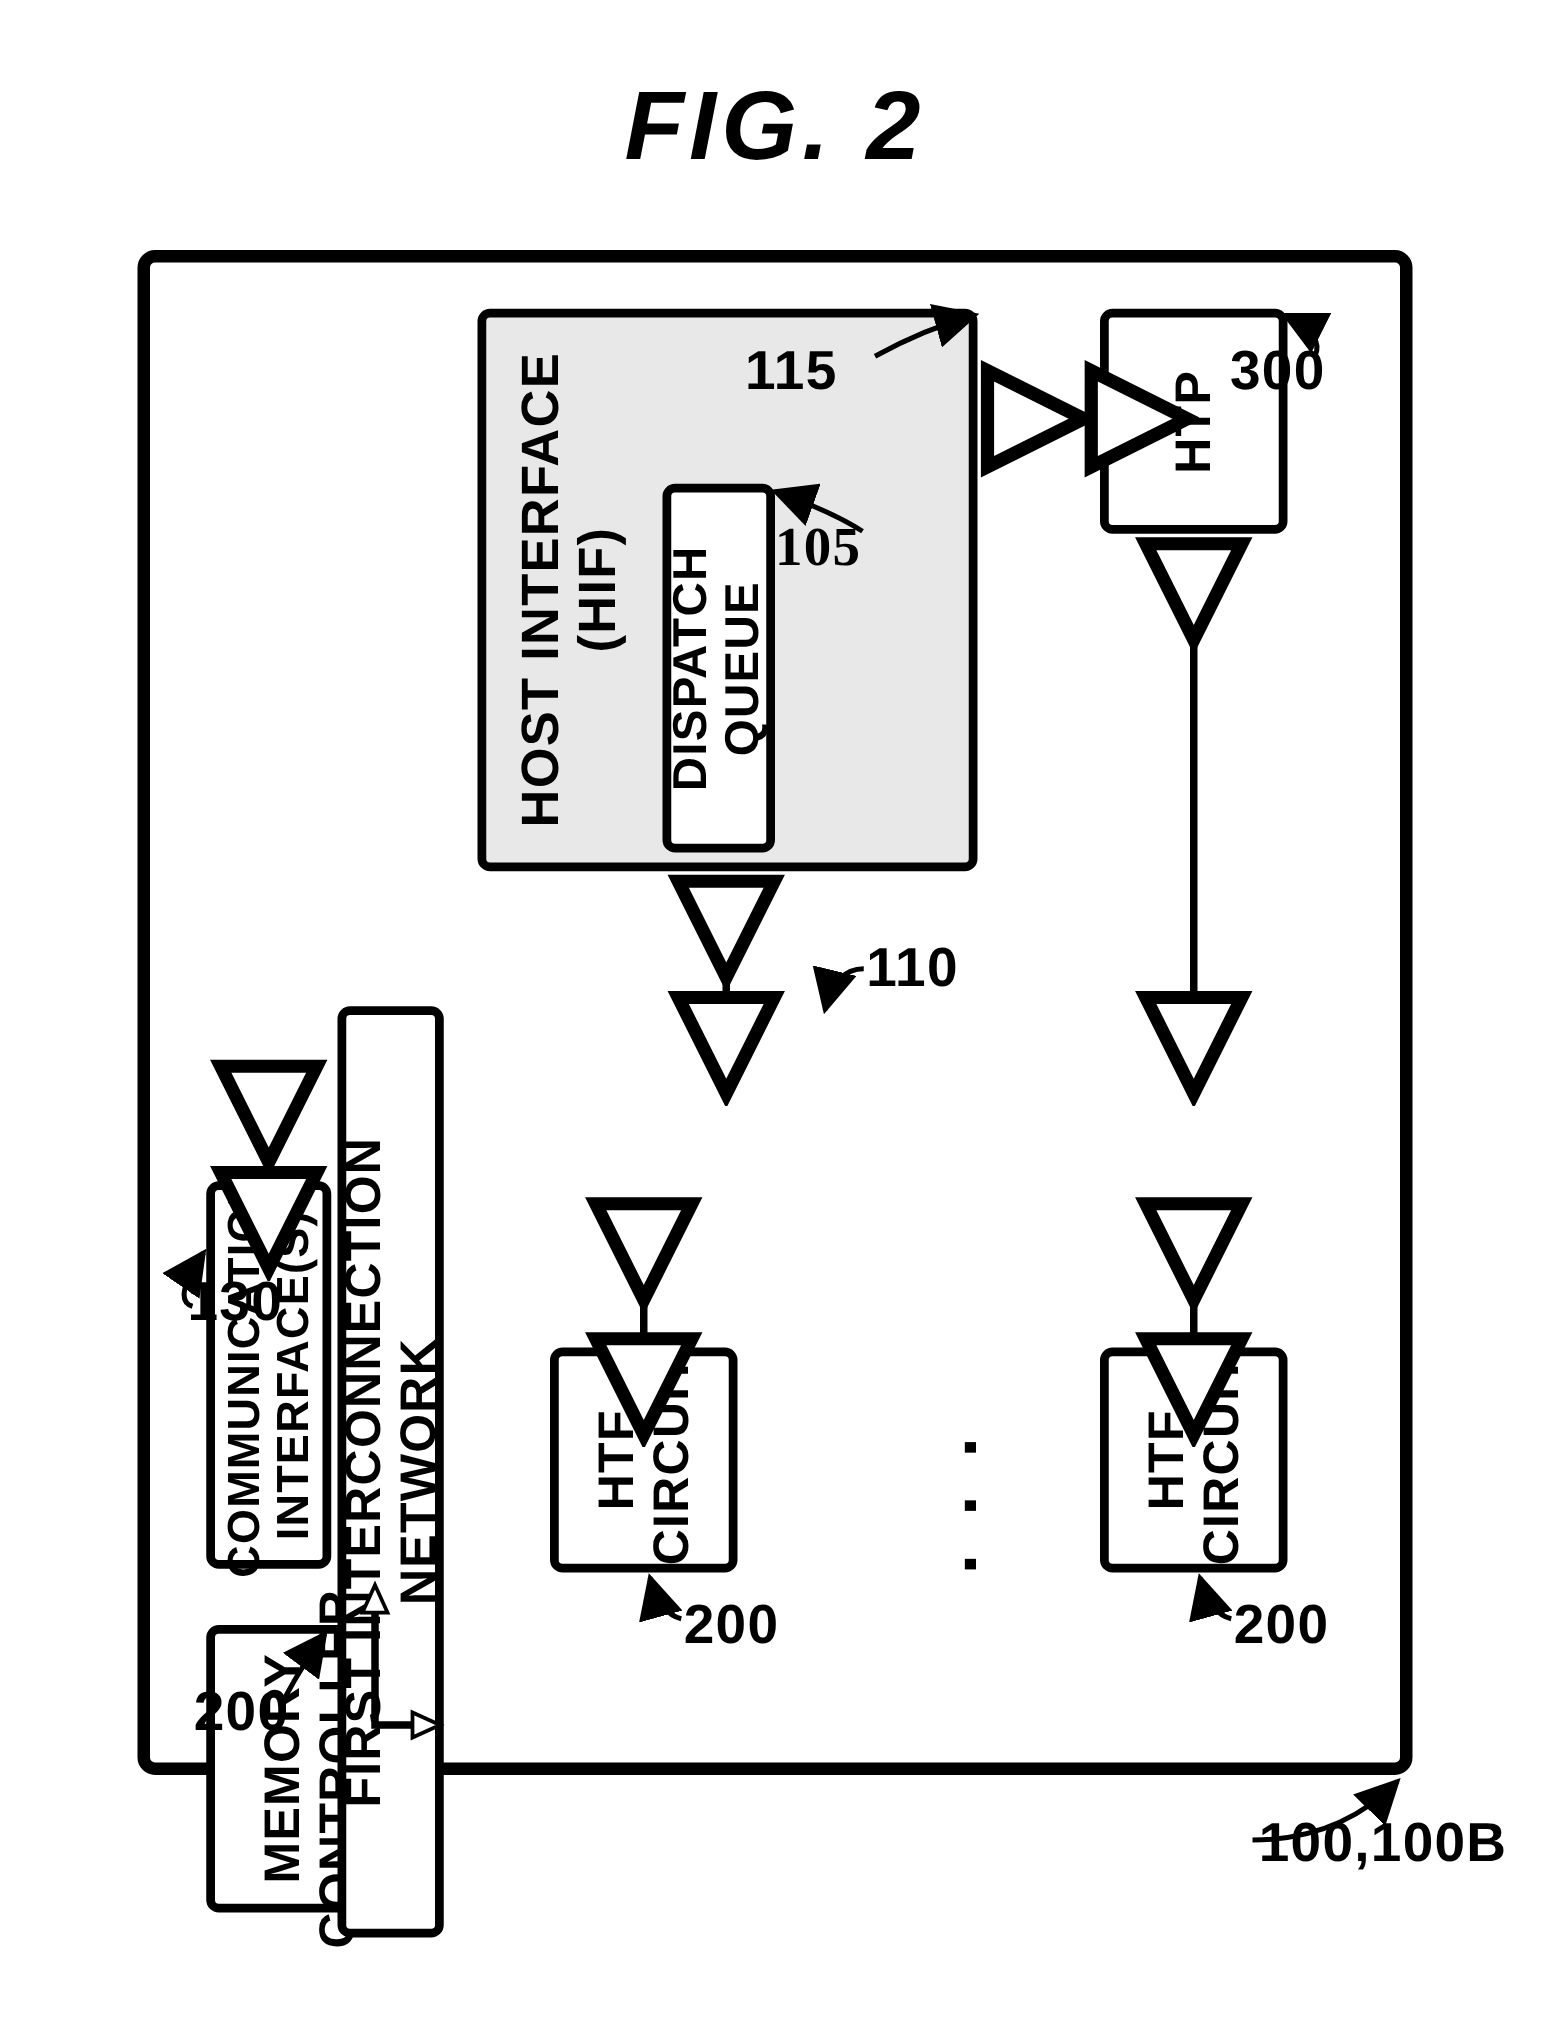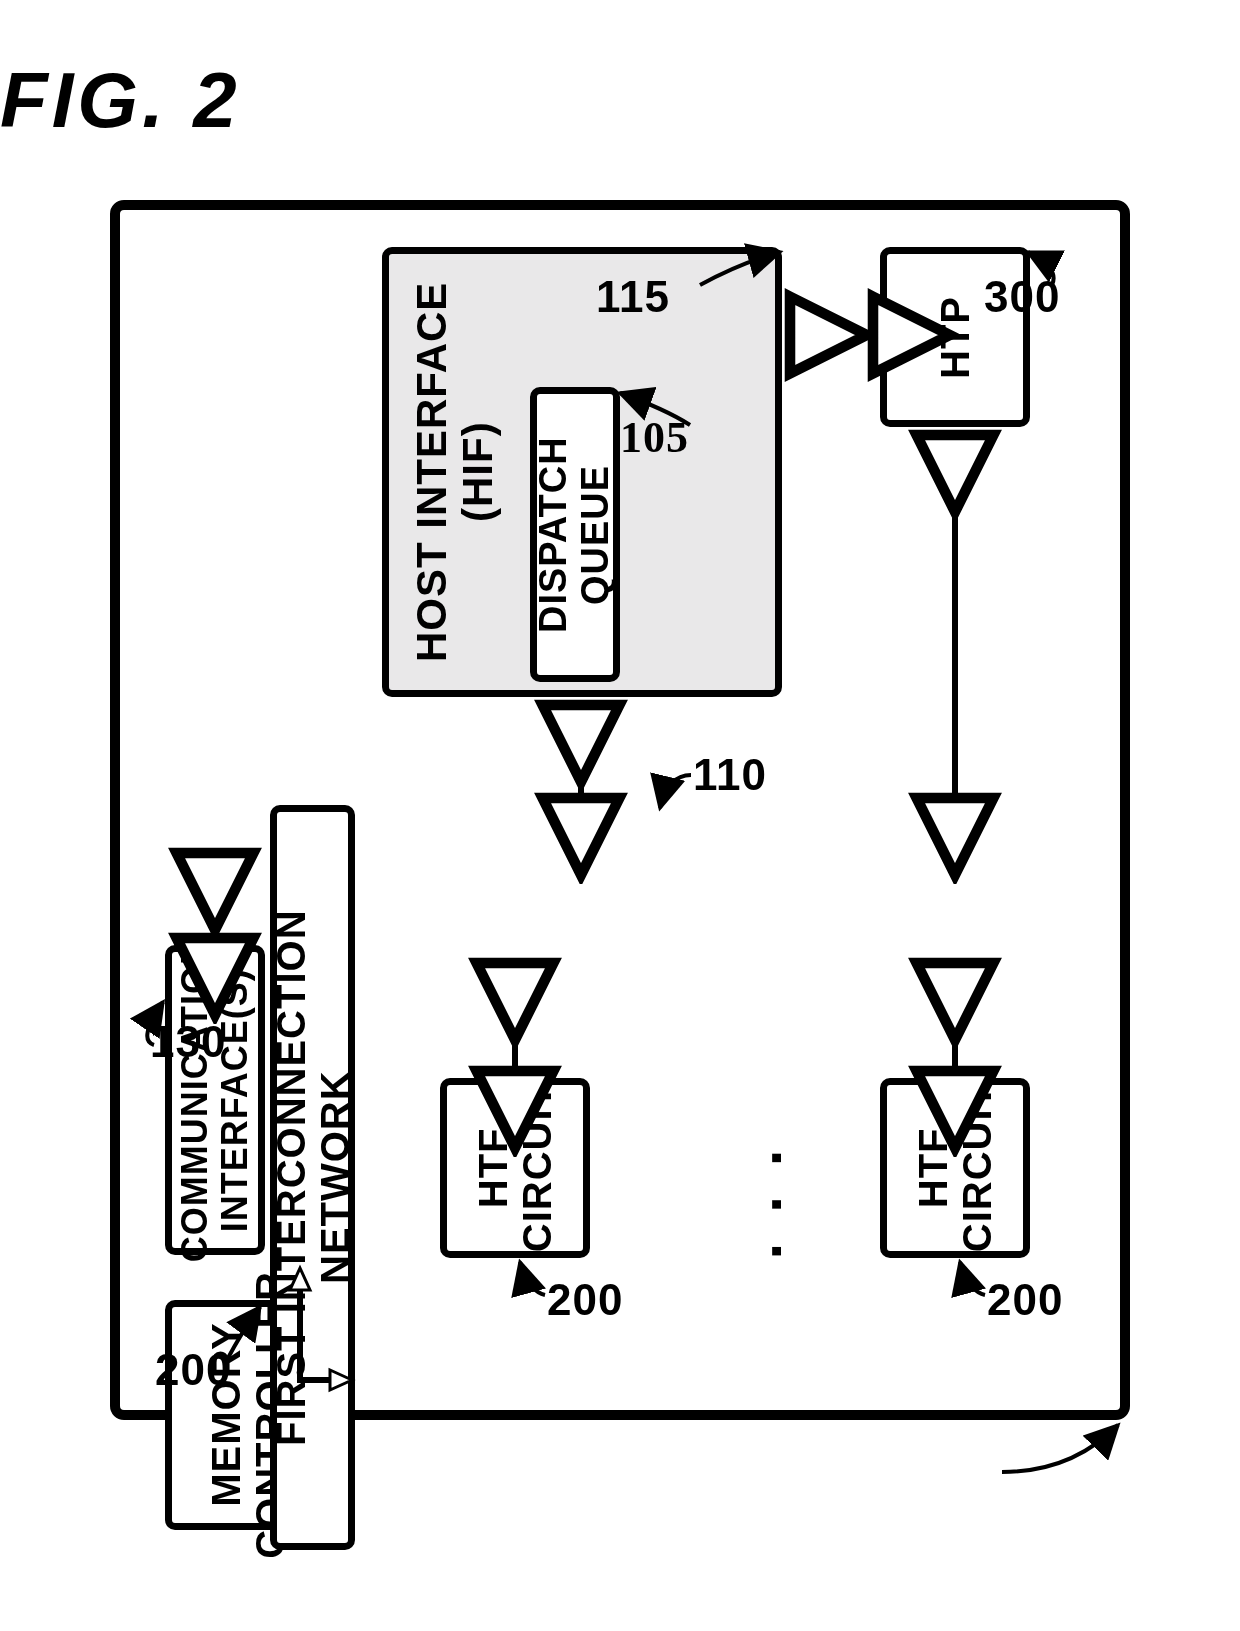--- a/index.html
+++ b/index.html
@@ -14,20 +14,21 @@
     font-family: "Arial Narrow", "Helvetica Condensed", Arial, sans-serif;
     font-stretch: condensed;
     font-weight: 700;
     color: #000;
   }
   .fig-title {
     position: absolute;
     top: 55px;
     left: 0;
     width: 100%;
+    text-align: center;
     font-style: italic;
     font-weight: 900;
     font-size: 78px;
     letter-spacing: 4px;
   }
   .outer-frame {
     position: absolute;
     left: 110px;
     top: 200px;
     width: 1020px;
@@ -121,20 +122,21 @@
 CIRCUIT</span>
   </div>
 
   <div class="block" style="left:880px; top:1078px; width:150px; height:180px;">
     <span class="lbl">HTF
 CIRCUIT</span>
   </div>
 
   <div class="ellipsis" style="left:690px; top:1155px;">...</div>
 
+  <div class="ref" style="left:1007px; top:1450px;">100,100B</div>
   <div class="ref" style="left:150px; top:1017px;">130</div>
   <div class="ref" style="left:155px; top:1345px;">200</div>
   <div class="ref" style="left:596px; top:272px;">115</div>
   <div class="ref" style="left:620px; top:412px;font-family:Liberation Serif, serif;">105</div>
   <div class="ref" style="left:984px; top:272px;">300</div>
   <div class="ref" style="left:693px; top:750px;">110</div>
   <div class="ref" style="left:547px; top:1275px;">200</div>
   <div class="ref" style="left:987px; top:1275px;">200</div>
 
   <svg class="overlay" viewBox="0 0 1240 1631">

